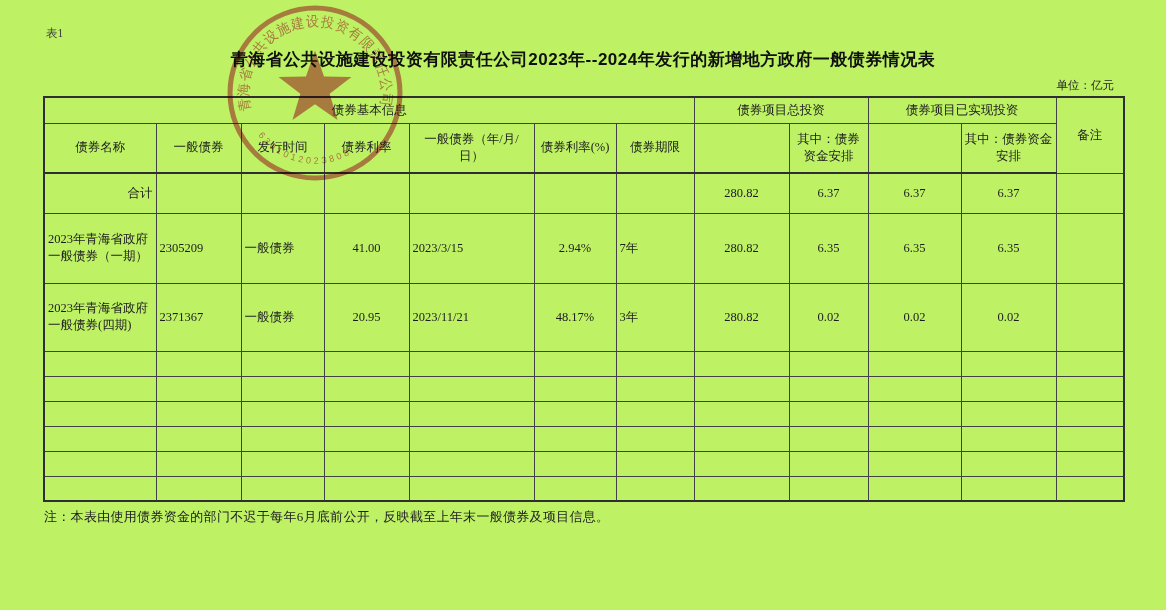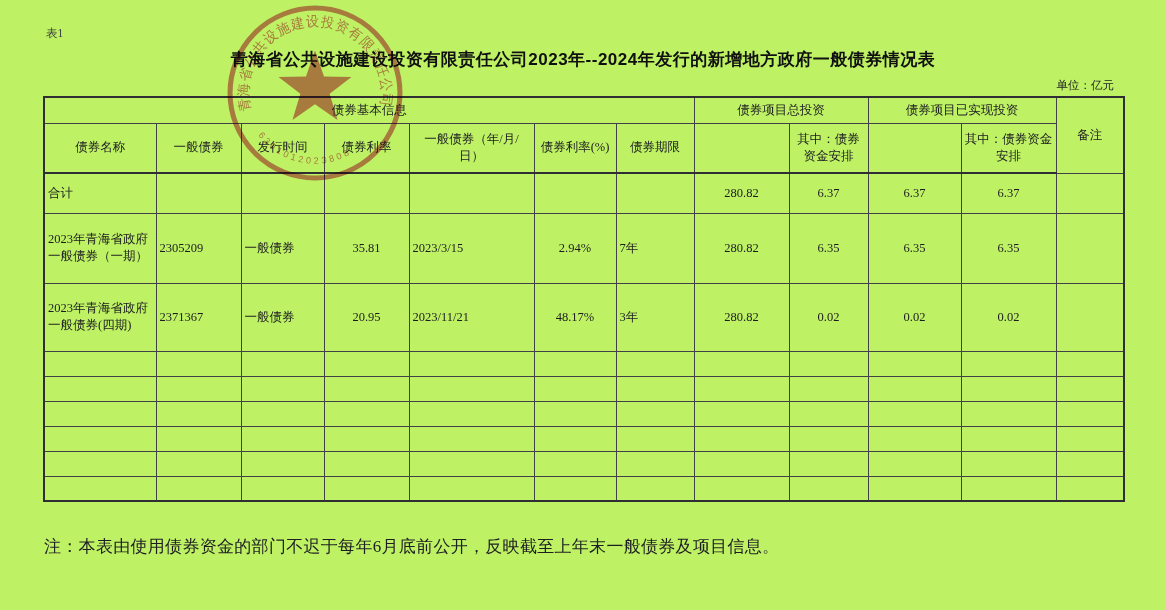--- a/index.html
+++ b/index.html
@@ -29,22 +29,22 @@
   thead th { text-align:center; }
   thead tr:nth-child(2) th { border-bottom:2px solid #2f2f33; }
   th.ghost-bottom { border-bottom:none; }
   th.no-top { border-top:none; }
   tbody tr:nth-child(1) { height:40px; }
   tbody tr:nth-child(2) { height:70px; }
   tbody tr:nth-child(3) { height:68px; }
   tbody tr:nth-child(n+4) { height:25px; }
   td.al { text-align:left; }
   td.ar { text-align:center; padding-right:2px; }
-  tbody tr:nth-child(1) td:first-child { text-align:left; }
-  .footnote { position:absolute; left:44px; top:535px; font-size:17px; color:#1d1d22; letter-spacing:0.3px; }
+  tbody tr:nth-child(1) td:first-child { text-align:right; }
+  .footnote { position:absolute; left:44px; top:508px; font-size:13px; color:#1d1d22; letter-spacing:0.3px; }
   .seal { position:absolute; left:226px; top:4px; width:178px; height:178px;
           mix-blend-mode:multiply; opacity:0.78; pointer-events:none; }
 </style>
 </head>
 <body>
 
 <div class="page">
 
   <div class="corner-label">表1</div>
 
@@ -100,21 +100,21 @@
           <td class="ar">280.82</td>
           <td class="ar">6.37</td>
           <td class="ar">6.37</td>
           <td class="ar">6.37</td>
           <td class="al"></td>
         </tr>
         <tr>
           <td class="al">2023年青海省政府一般债券（一期）</td>
           <td class="al">2305209</td>
           <td class="al">一般债券</td>
-          <td class="ar">35.81</td>
+          <td class="ar">41.00</td>
           <td class="al">2023/3/15</td>
           <td class="ar">2.94%</td>
           <td class="al">7年</td>
           <td class="ar">280.82</td>
           <td class="ar">6.35</td>
           <td class="ar">6.35</td>
           <td class="ar">6.35</td>
           <td class="al"></td>
         </tr>
         <tr>

